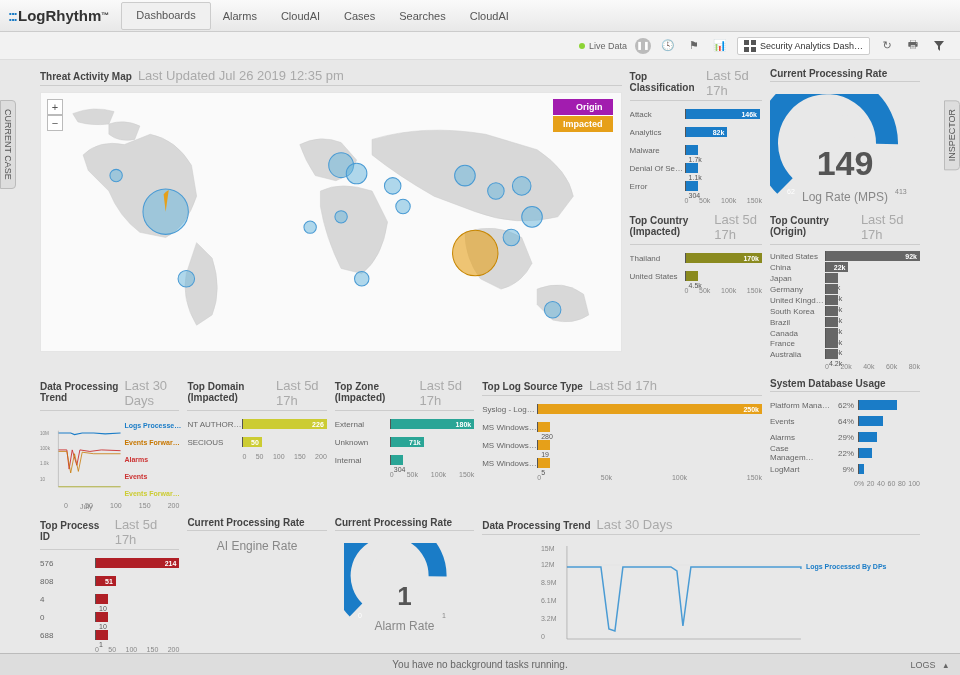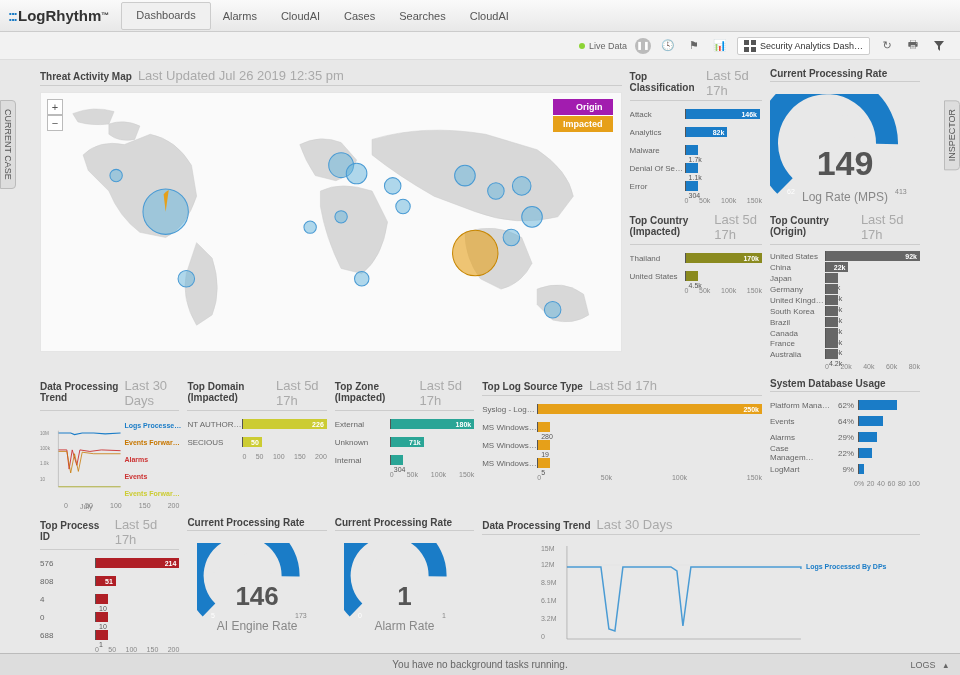--- a/index.html
+++ b/index.html
@@ -522,26 +522,20 @@
             <span>200</span>
           </div>
         </div>
     </div>
 
     <div class="panel">
       <div class="panel-title">
           <span>Current Processing Rate</span>
         </div>
       <div class="gauge-wrap">
-          <div class="gauge"><svg width="120" height="75" viewBox="0 0 120 75">
-    <path d="M 12 67 A 48 48 0 1 1 108 67" fill="none" stroke="#e8e8e8" stroke-width="18"></path>
-    <path d="M 12 67 A 48 48 0 1 1 93.6 33.400000000000006" fill="none" stroke="#1a7cc7" stroke-width="18"></path>
-    <text x="14" y="75" font-size="7" fill="#fff">5</text>
-    <text x="98" y="75" font-size="7" fill="#888">173</text>
-  </svg><div class="gauge-val">146</div></div>
           <div class="gauge-label">AI Engine Rate</div>
         </div>
     </div>
 
     <div class="panel">
       <div class="panel-title">
           <span>Current Processing Rate</span>
         </div>
       <div class="gauge-wrap">
           <div class="gauge"><svg width="120" height="75" viewBox="0 0 120 75">

